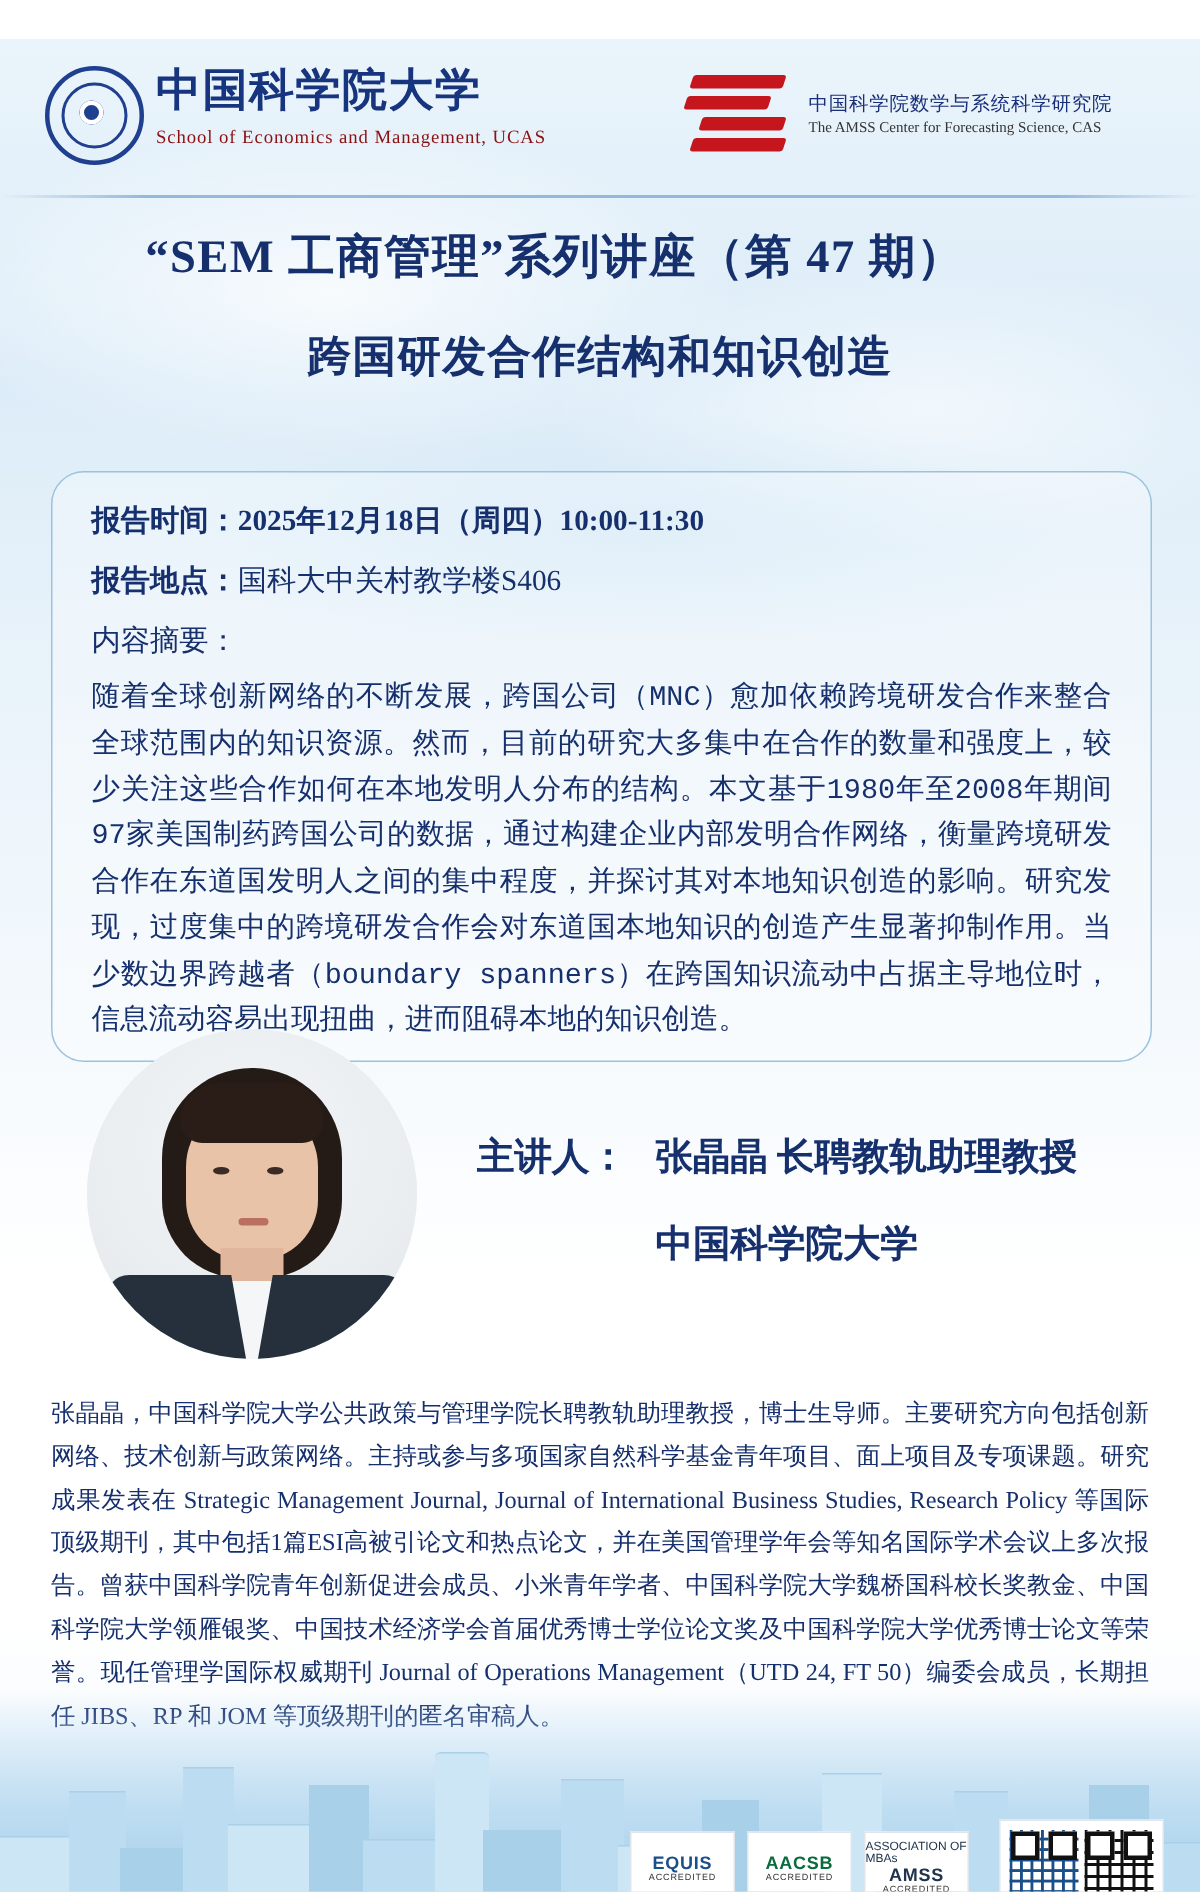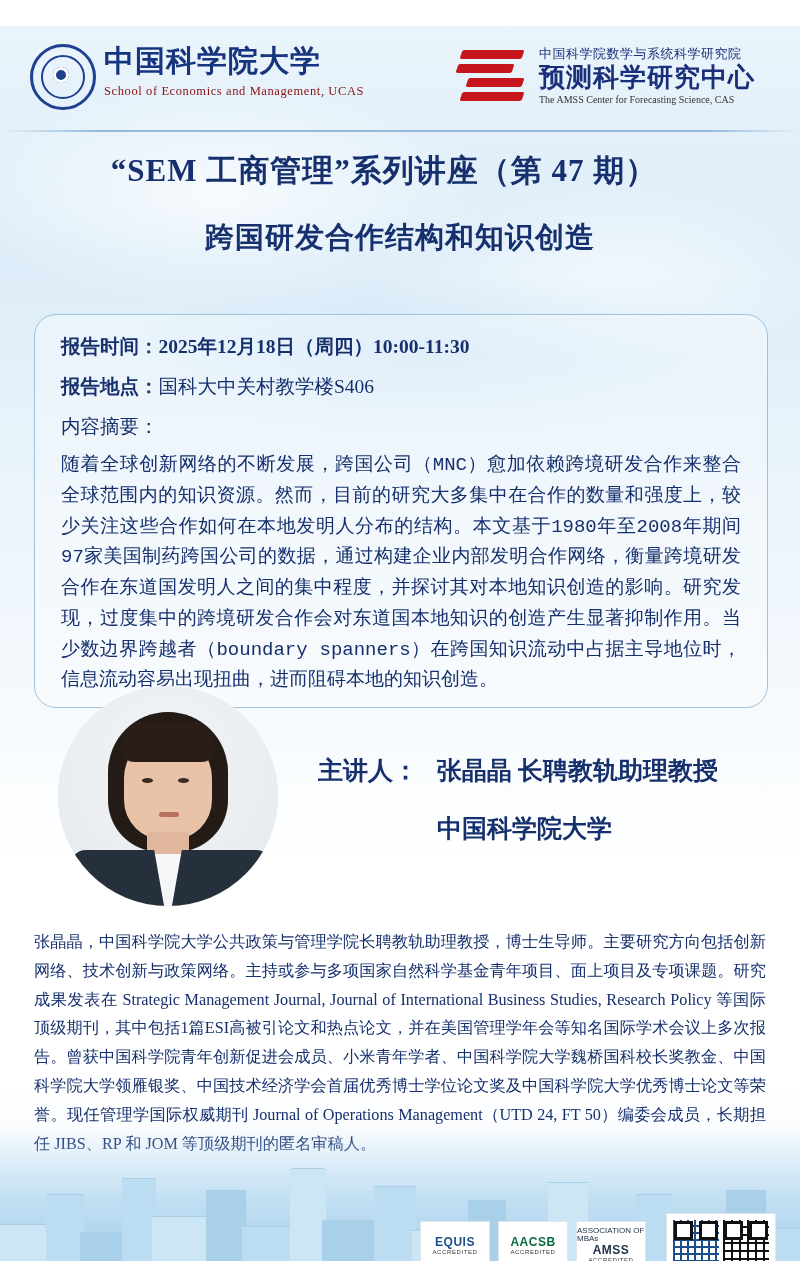--- a/index.html
+++ b/index.html
@@ -45,21 +45,21 @@
   .amss-mark i:nth-child(4){left:6px;top:48px;width:62px;height:9px;transform:skewX(-18deg);}
   .amss-words{margin-left:10px;}
   .amss-l1{font-size:13px;color:#1a2f7a;font-family:Liberation Mono, monospace;letter-spacing:.5px;}
   .amss-l2{font-size:26px;color:#1a2f7a;font-weight:bold;font-family:"Liberation Serif","DejaVu Serif",serif;letter-spacing:1px;line-height:1.15;}
   .amss-l3{font-size:10px;color:#333;font-family:"Liberation Serif","DejaVu Serif",serif;margin-top:2px;}
   .hdr-rule{position:absolute;left:0;top:104px;width:800px;height:2px;
     background:linear-gradient(90deg,rgba(140,180,220,0) 0%,rgba(120,165,210,.75) 12%,rgba(120,165,210,.75) 88%,rgba(140,180,220,0) 100%);}
 
   
   .title1{position:absolute;left:0;top:124px;width:740px;text-align:center;
-    font-family:"Liberation Serif","DejaVu Serif",serif;font-weight:bold;font-size:31px;color:#16306e;letter-spacing:1px;padding-left:14px;}
+    font-family:"Liberation Serif","DejaVu Serif",serif;font-weight:bold;font-size:31px;color:#16306e;letter-spacing:1px;}
   .title2{position:absolute;left:0;top:192px;width:800px;text-align:center;
     font-family:"Liberation Serif","DejaVu Serif",serif;font-weight:bold;font-size:29px;color:#16306e;letter-spacing:1px;}
 
   
   .card{position:absolute;left:34px;top:288px;width:732px;height:392px;
     border:1px solid #9dc2de;border-radius:22px;background:rgba(255,255,255,.30);}
   .card-inner{padding:18px 26px 0 26px;}
   .row{font-family:"Liberation Serif","DejaVu Serif",serif;font-size:19.5px;color:#16306e;margin-bottom:13px;}
   .row b{font-weight:bold;}
   .abs-label{font-family:"Liberation Serif","DejaVu Serif",serif;font-size:19.5px;color:#16306e;margin-bottom:10px;}
@@ -144,21 +144,20 @@
 
     <div class="logo-right">
       <div class="amss-mark">
           <i></i>
           <i></i>
           <i></i>
           <i></i>
         </div>
       <div class="amss-words">
         <div class="amss-l1">中国科学院数学与系统科学研究院</div>
-        <div class="amss-l2">预测科学研究中心</div>
         <div class="amss-l3">The AMSS Center for Forecasting Science, CAS</div>
       </div>
     </div>
     <div class="hdr-rule"></div>
   </div>
 
   <div class="title1">“SEM 工商管理”系列讲座（第 47 期）</div>
   <div class="title2">跨国研发合作结构和知识创造</div>
 
   <div class="card">

